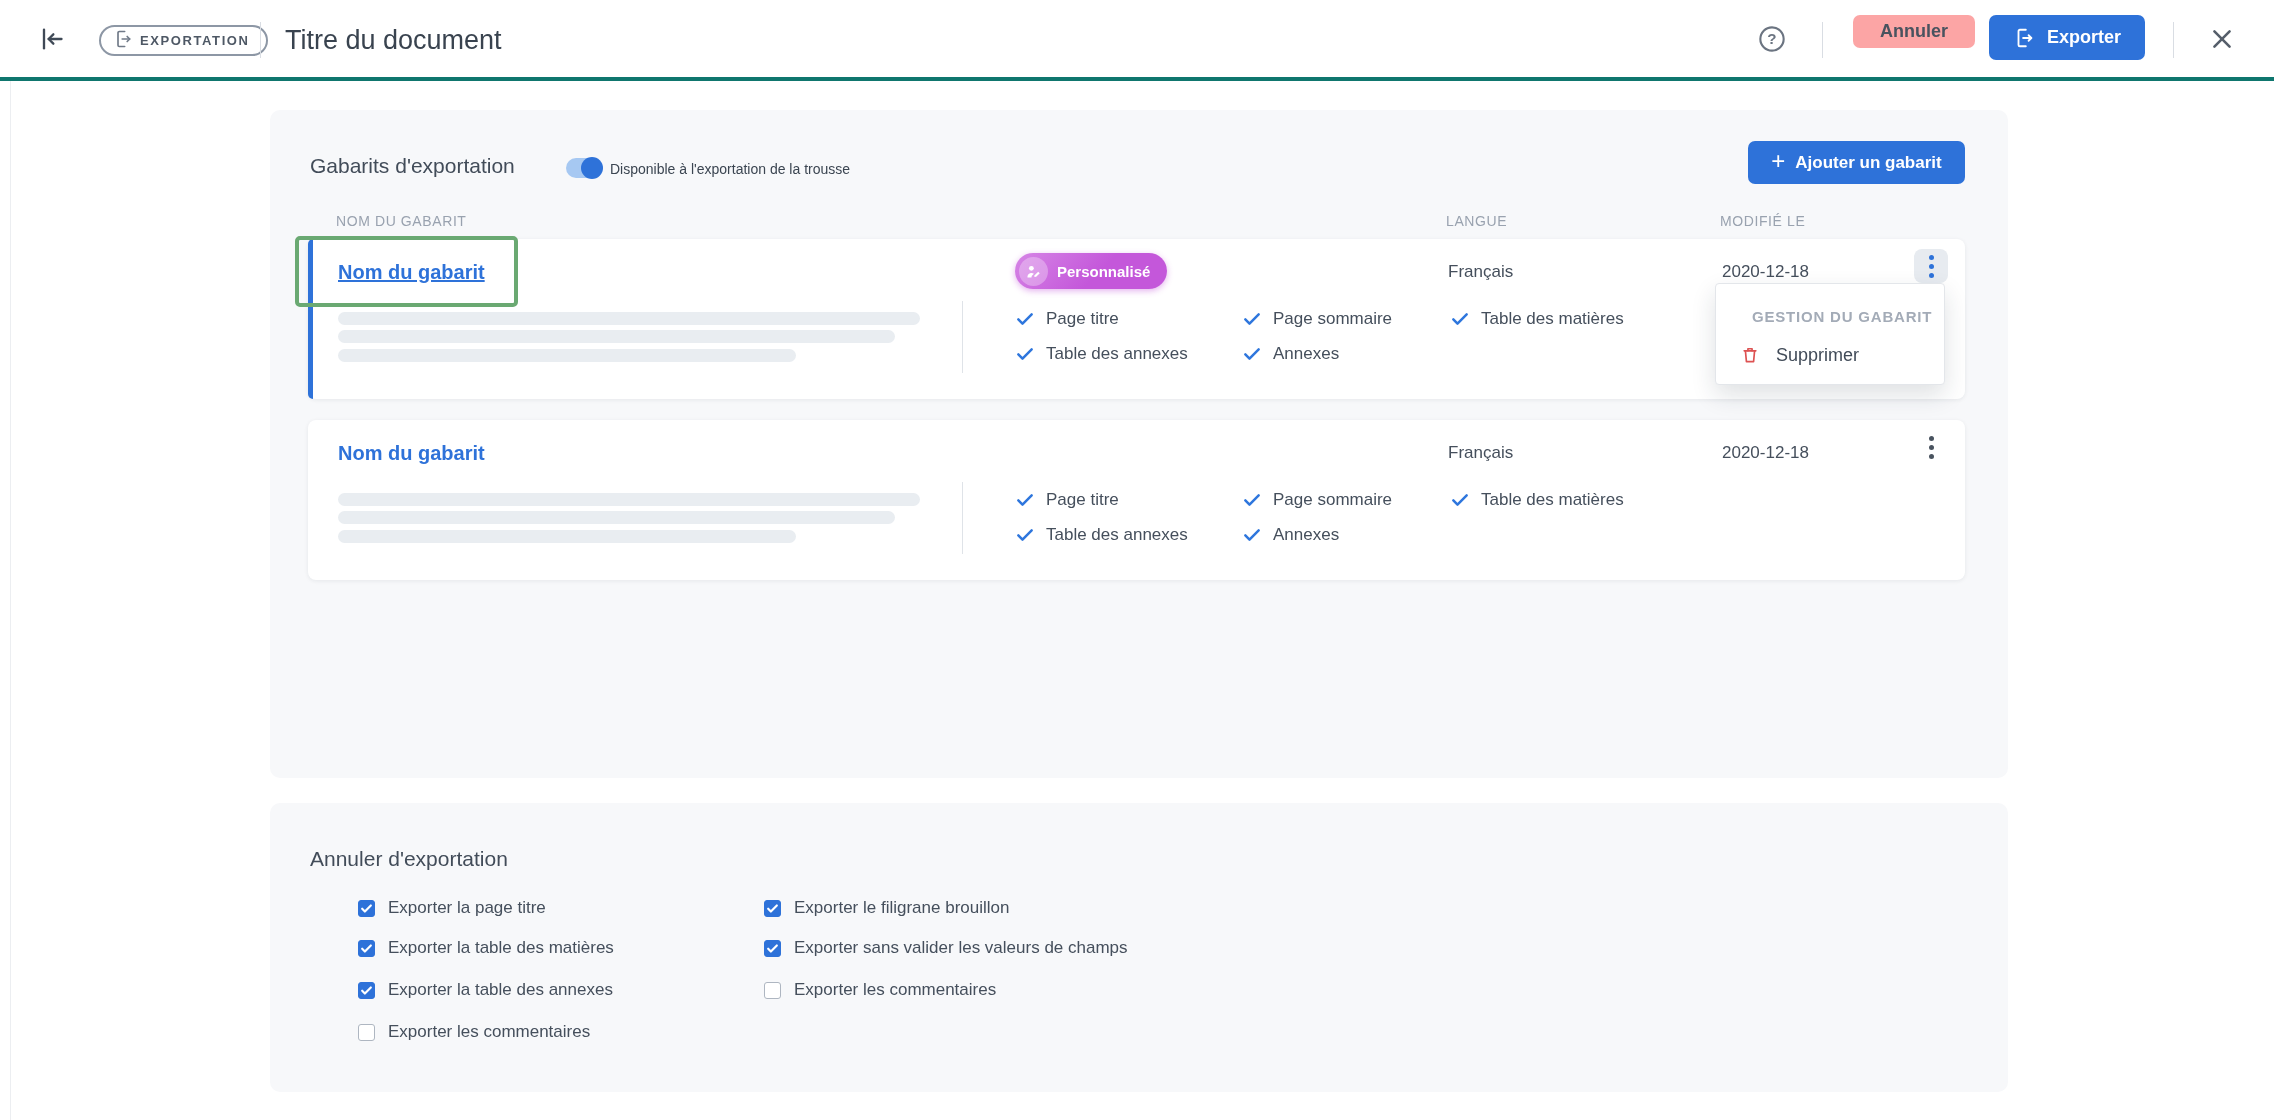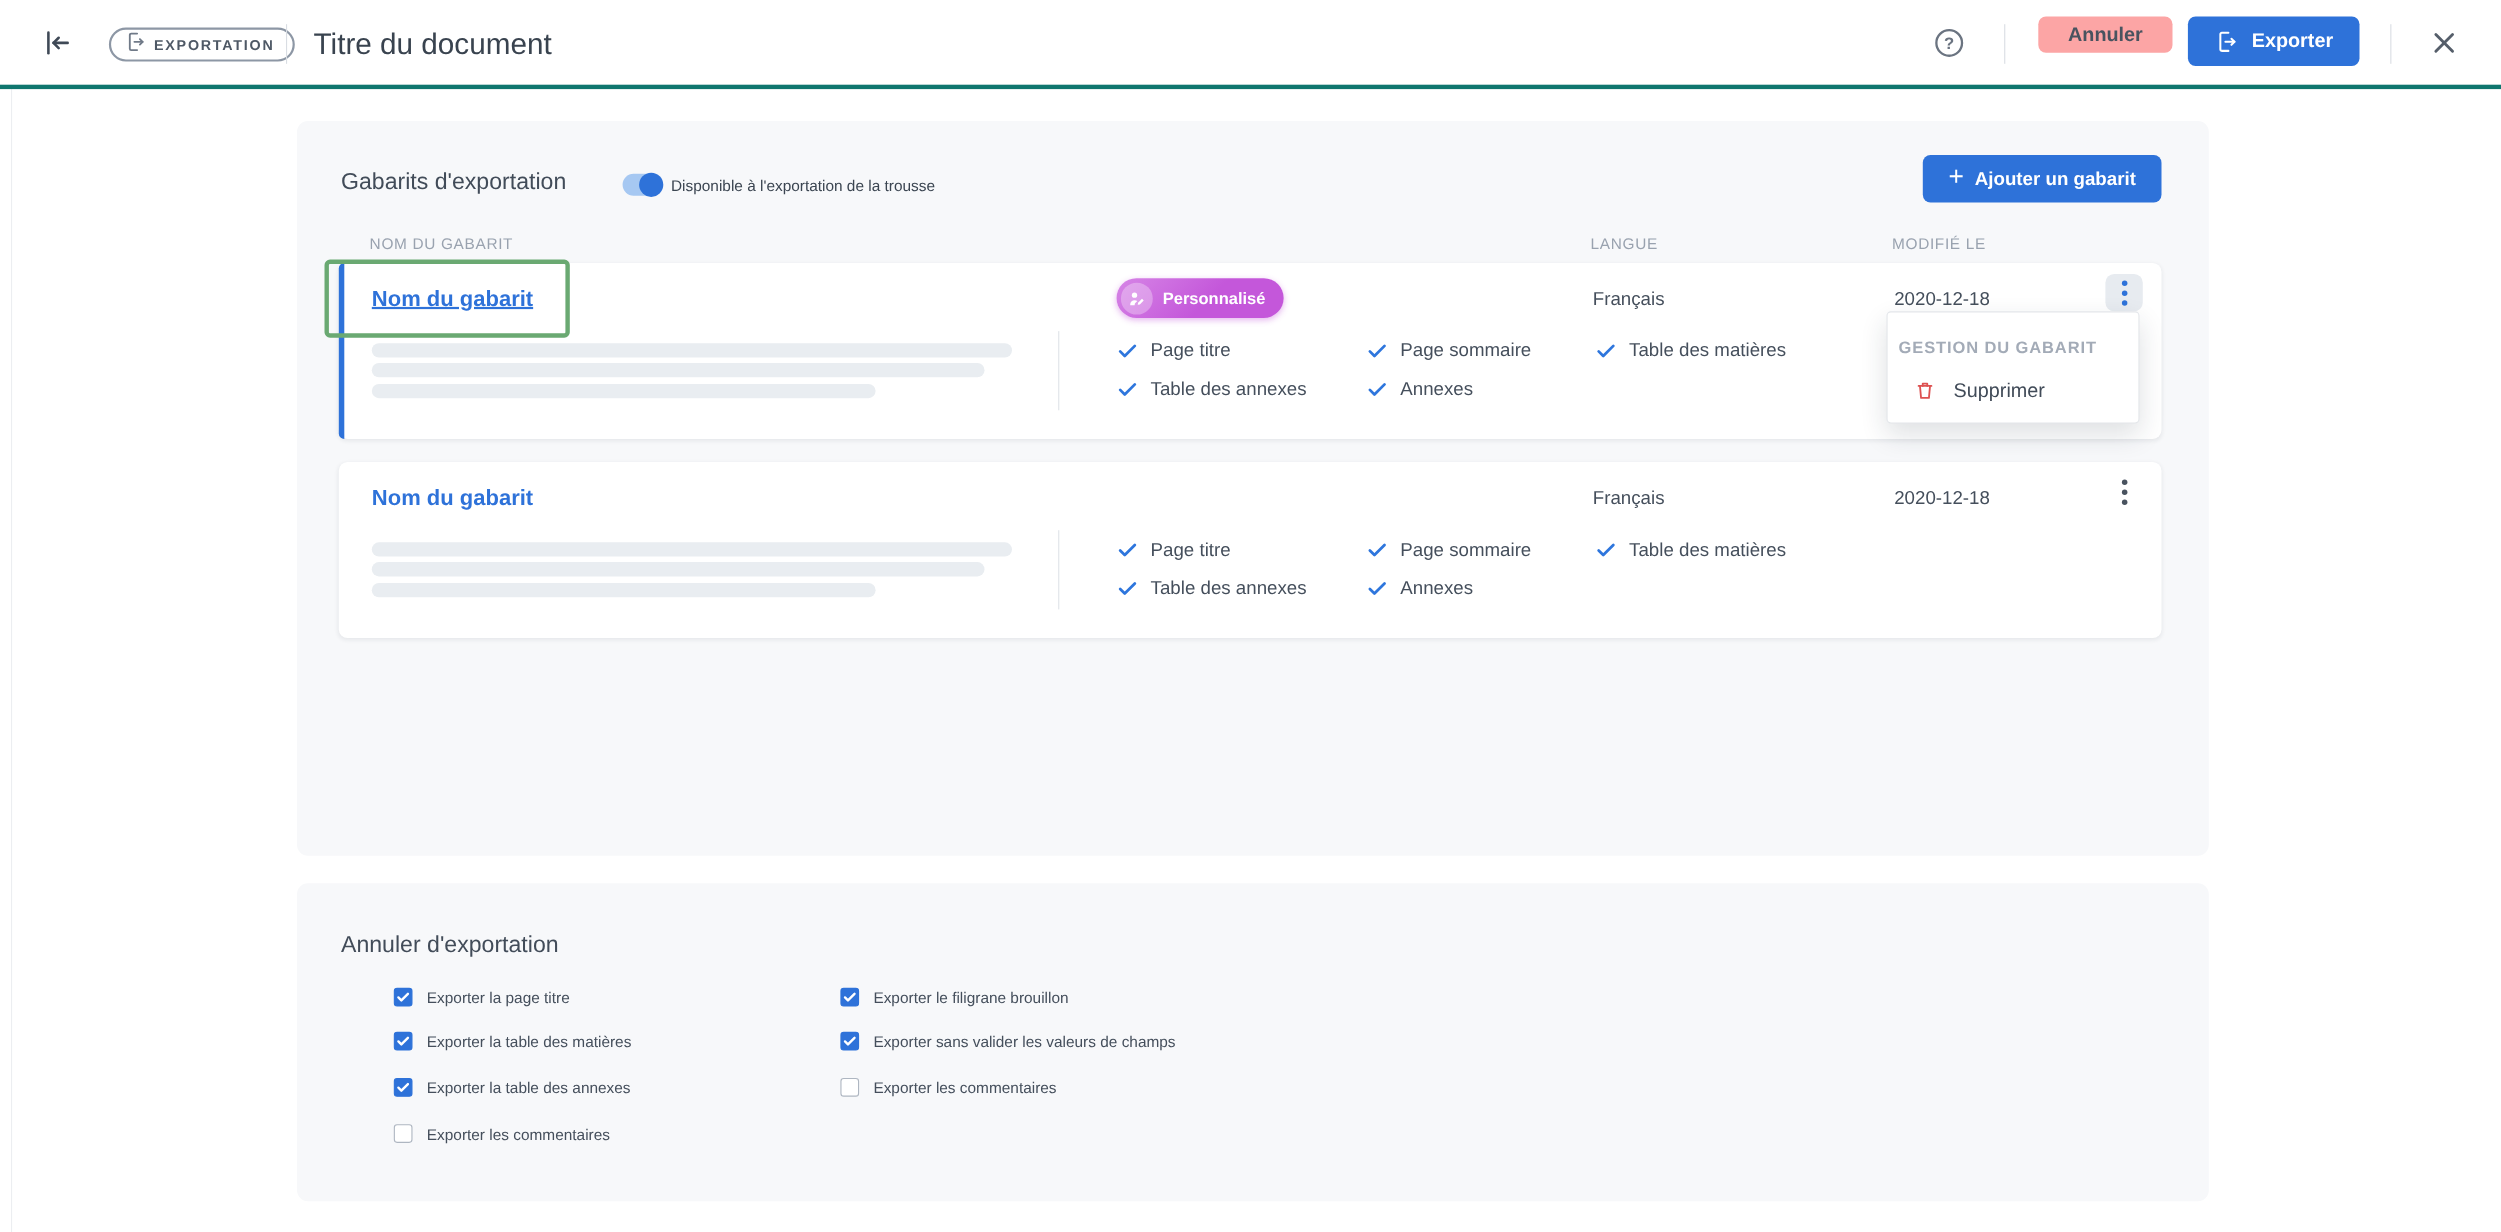--- a/index.html
+++ b/index.html
@@ -67,28 +67,28 @@
   .badge-label{font-size:15px;font-weight:700;color:#fff;}
   .cell-lang{position:absolute;left:1140px;top:23px;font-size:17px;color:#454f5c;}
   .cell-date{position:absolute;left:1414px;top:23px;font-size:17px;color:#454f5c;}
   .kebab{position:absolute;left:1606px;top:10px;width:34px;height:34px;border-radius:8px;display:flex;flex-direction:column;align-items:center;justify-content:center;gap:4px;cursor:pointer;}
   .row-card.selected .kebab{background:#e7ebf0;}
   .kebab .dot{width:5px;height:5px;border-radius:50%;background:#49535f;}
   .row-card.selected .kebab .dot{background:var(--accent);}
 
   
   .context-menu{position:absolute;left:1715px;top:283px;width:230px;height:102px;background:#fff;border:1px solid #e3e6ea;border-radius:4px;box-shadow:0 10px 24px rgba(30,40,60,.14);z-index:30;}
-  .menu-section{position:absolute;left:10px;top:24px;font-size:15px;font-weight:700;letter-spacing:.8px;color:#a3abb7;text-align:center;}
+  .menu-section{position:absolute;left:36px;top:24px;font-size:15px;font-weight:700;letter-spacing:.8px;color:#a3abb7;text-align:center;}
   .menu-item{position:absolute;left:0;top:52px;width:100%;height:38px;display:flex;align-items:center;gap:16px;padding-left:24px;font-size:18px;color:#414b58;cursor:pointer;}
 
   
   .annotation-box{position:absolute;left:295px;top:236px;width:223px;height:71px;border:4px solid var(--annotation-green);border-radius:5px;z-index:25;pointer-events:none;}
 
   
-  .option-row{position:absolute;display:flex;align-items:center;gap:13px;font-size:14px;color:#454f5c;cursor:pointer;padding-left:48px;}
+  .option-row{position:absolute;display:flex;align-items:center;gap:13px;font-size:17px;color:#454f5c;cursor:pointer;padding-left:48px;}
   .checkbox{width:17px;height:17px;border-radius:3px;background:#fff;border:1.5px solid #aeb6c1;display:flex;align-items:center;justify-content:center;flex:none;}
   .checkbox svg{display:none;}
   .checkbox.checked{background:var(--accent);border-color:var(--accent);}
   .checkbox.checked svg{display:block;}
   .oc1 .option-row{left:40px;} .oc2 .option-row{left:446px;}
   .or0{top:95px;} .or1{top:135px;} .or2{top:177px;} .or3{top:219px;}
 
   .check-icon{flex:none;display:flex;}
 </style>
 </head>

